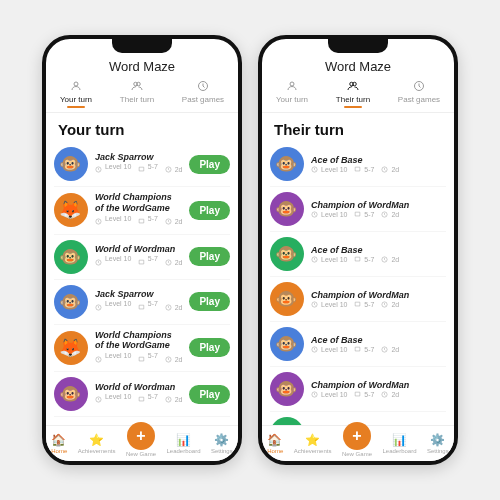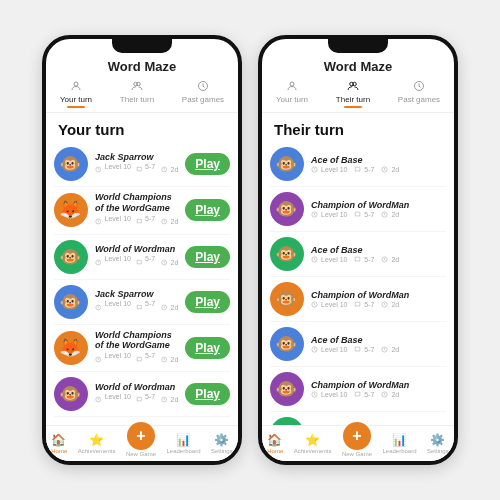--- a/index.html
+++ b/index.html
@@ -43,21 +43,21 @@
     }
     .phone-content {
       flex: 1;
       display: flex;
       flex-direction: column;
       overflow: hidden;
     }
     .app-title {
       text-align: center;
       font-size: 13px;
-      font-weight: 700;
+      font-weight: 400;
       color: #222;
       padding: 6px 0 4px;
     }
     .tabs {
       display: flex;
       justify-content: space-around;
       border-bottom: 1px solid #eee;
       padding: 2px 0 4px;
     }
     .tab {
@@ -138,26 +138,25 @@
       display: flex;
       align-items: center;
       gap: 3px;
       margin-top: 1px;
     }
     .play-btn {
       background: #4caf50;
       color: #fff;
       border: none;
       border-radius: 14px;
-      font-size: 12px;
+      font-size: 10px;
       font-weight: 700;
       padding: 4px 10px;
       cursor: pointer;
       flex-shrink: 0;
-      text-decoration: underline;
     }
     .bottom-nav {
       display: flex;
       justify-content: space-around;
       align-items: center;
       border-top: 1px solid #eee;
       padding: 4px 0 4px;
       background: #fff;
       flex-shrink: 0;
     }

